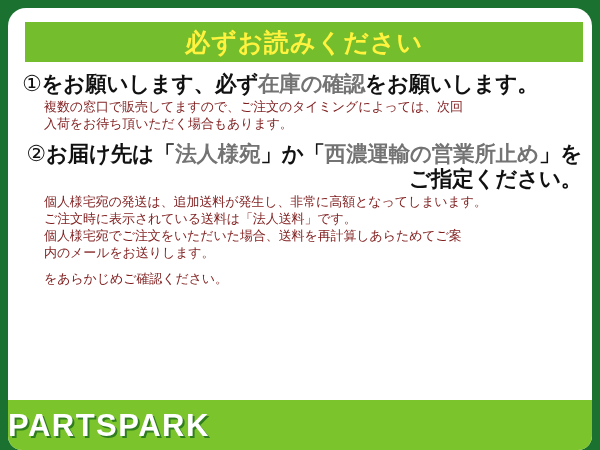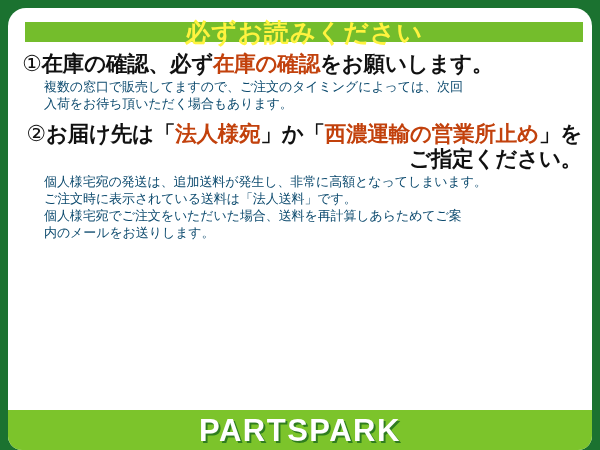--- a/index.html
+++ b/index.html
@@ -34,21 +34,21 @@
     border-radius: 18px 18px 14px 14px;
     overflow: hidden;
     display: flex;
     flex-direction: column;
   }
 
   
   .header-banner {
     box-sizing: border-box;
     margin: 14px 9px 0 17px;
-    height: 20px;
+    height: 40px;
     background: #74bd2c;
     display: flex;
     align-items: center;
     justify-content: center;
   }
   .header-title {
     color: #fff33f;
     font-size: 25px;
     font-weight: bold;
     letter-spacing: 1px;
@@ -78,46 +78,46 @@
     white-space: nowrap;
   }
   .item-heading.wrap { white-space: normal; text-align: right; }
 
   .item-heading .marker {
     font-weight: normal;
     font-size: 22px;
   }
 
   .hl {                 
-    color: #c2410c;
+    color: #737373;
   }
   .bk {                 
     color: #111111;
   }
 
   .item-subline {
-    color: #0c4a6e;
+    color: #7f1d1d;
     font-size: 13px;
     line-height: 17px;
     letter-spacing: -0.1px;
     margin: 0 0 0 22px;
     white-space: nowrap;
   }
 
   
   .footer-bar {
     position: absolute;
     left: 0;
     right: 0;
     bottom: 0;
-    height: 40px;
+    height: 50px;
     background: #7cc42b;
     display: flex;
     align-items: center;
-    justify-content: center;
+    justify-content: flex-start;
   }
   .brand-wordmark {
     color: #ffffff;
     font-size: 31px;
     font-weight: bold;
     letter-spacing: 1.5px;
     line-height: 1;
     text-shadow: 2px 2px 0 #2f7d1f;
   }
 </style>
@@ -127,32 +127,33 @@
 <div class="notice-card">
   <div class="card-inner">
 
     <div class="header-banner">
       <div class="header-title">必ずお読みください</div>
     </div>
 
     <div class="body-area">
 
     <div class="notice-item">
-          <p class="item-heading"><span class="marker">①</span><span>在庫の確認、必ず</span><span class="hl">在庫の確認</span><span>をお願いします。</span></p>
+          <p class="item-heading"><span class="marker">①</span><span>をお願いします、必ず</span><span class="hl">在庫の確認</span><span>をお願いします。</span></p>
           <p class="item-subline">複数の窓口で販売してますので、ご注文のタイミングによっては、次回</p>
           <p class="item-subline">入荷をお待ち頂いただく場合もあります。</p>
         </div>
         <div class="notice-item">
           <p class="item-heading wrap"><span class="marker">②</span><span>お届け先は</span><span class="bk">「</span><span class="hl">法人様宛</span><span class="bk">」</span><span>か</span><span class="bk">「</span><span class="hl">西濃運輸の営業所止め</span><span class="bk">」</span><span>をご指定ください。</span></p>
           <p class="item-subline">個人様宅宛の発送は、追加送料が発生し、非常に高額となってしまいます。</p>
           <p class="item-subline">ご注文時に表示されている送料は「法人送料」です。</p>
           <p class="item-subline">個人様宅宛でご注文をいただいた場合、送料を再計算しあらためてご案</p>
           <p class="item-subline">内のメールをお送りします。</p>
         </div>
         <div class="notice-item">
+          <p class="item-subline">をあらかじめご確認ください。</p>
         </div>
       </div>
 
     <div class="footer-bar">
       <div class="brand-wordmark">PARTSPARK</div>
     </div>
 
   </div>
 </div>
 

